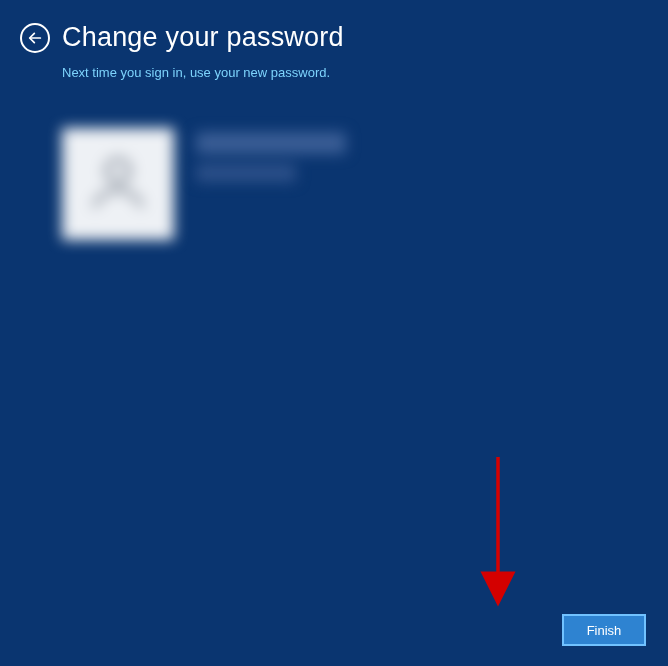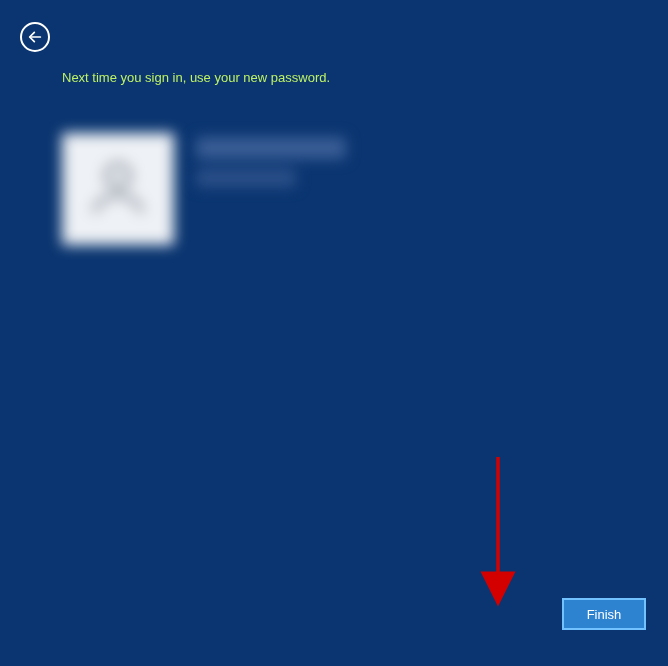--- a/index.html
+++ b/index.html
@@ -30,22 +30,22 @@
       font-size: 27px;
       font-weight: 300;
       margin-left: 12px;
       color: #ffffff;
       letter-spacing: 0.2px;
     }
     .subtitle {
       font-size: 13px;
       font-weight: 400;
       margin-left: 62px;
-      margin-top: 12px;
-      color: #bef264;
+      margin-top: 6px;
+      color: #7dd3fc;
     }
     .account-area {
       margin-left: 62px;
       margin-top: 48px;
       display: flex;
       align-items: flex-start;
     }
     .avatar-wrap {
       width: 112px; height: 112px;
       background: #eef1f5;
@@ -72,21 +72,21 @@
       border-radius: 4px;
     }
     .arrow-annot {
       position: absolute;
       left: 478px;
       top: 455px;
       pointer-events: none;
     }
     .btn-row {
       position: absolute;
-      bottom: 36px;
+      bottom: 20px;
       right: 22px;
       display: flex;
       border-radius: 9px;
     }
     .btn {
       min-width: 84px;
       height: 32px;
       border: 2px solid #ffffff;
       background: transparent;
       color: #ffffff;
@@ -105,20 +105,21 @@
 
 <div class="header">
   <div class="back-btn">
     <span>
       <svg viewBox="0 0 24 24" fill="none" stroke="#ffffff" stroke-width="2.6" stroke-linecap="round" stroke-linejoin="round">
         <line x1="20" y1="12" x2="5" y2="12"></line>
         <polyline points="11 5 4 12 11 19"></polyline>
       </svg>
     </span>
   </div>
+  <h1 class="title">Change your password</h1>
 </div>
 <p class="subtitle">Next time you sign in, use your new password.</p>
 
 <div class="account-area">
   <div class="avatar-wrap">
     <span>
       <svg viewBox="0 0 24 24" fill="none" stroke="#606a78" stroke-width="1.8">
         <circle cx="12" cy="8.5" r="3.6"></circle>
         <path d="M4.5 20c1.2-4 5-5.4 7.5-5.4s6.3 1.4 7.5 5.4"></path>
       </svg>

